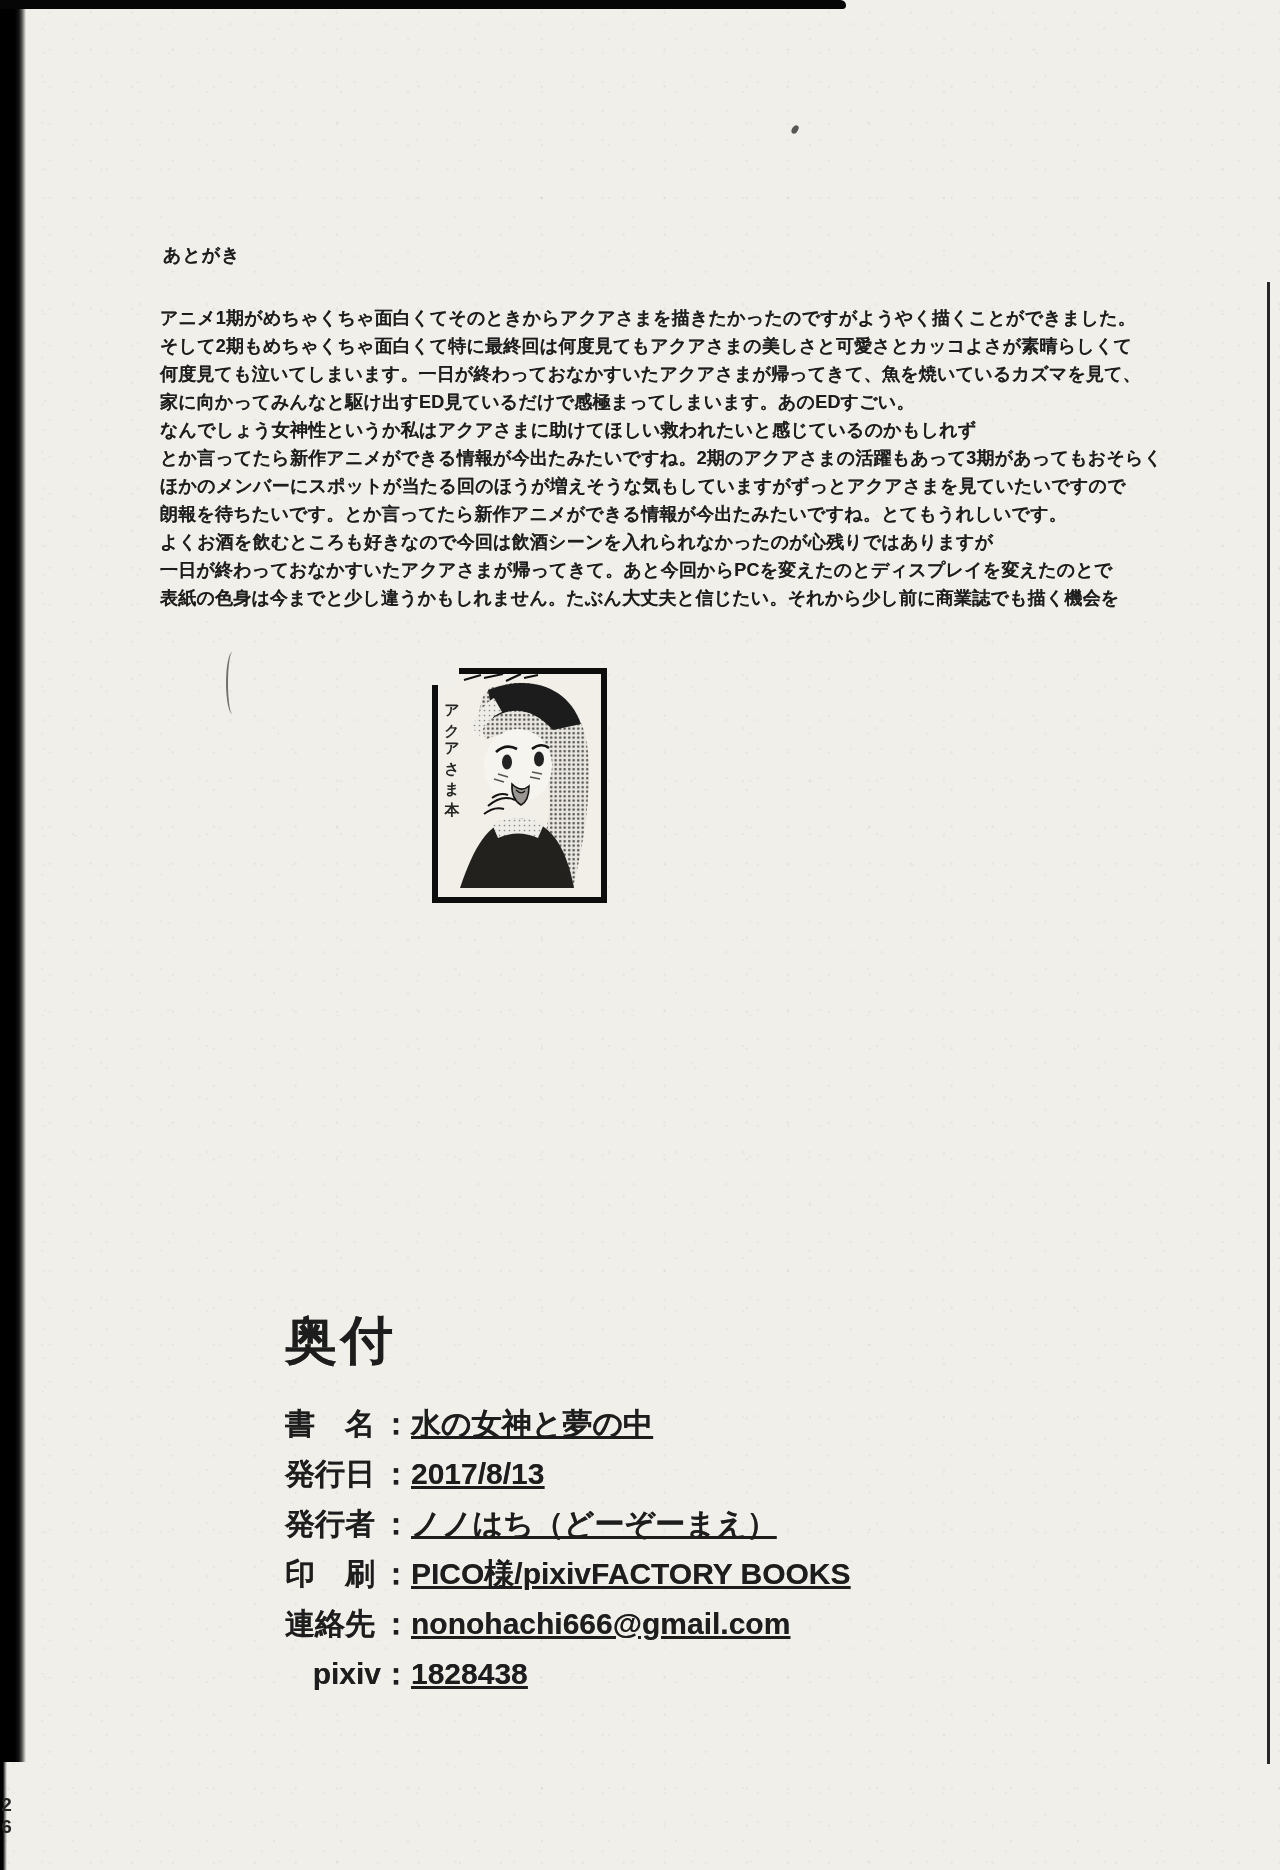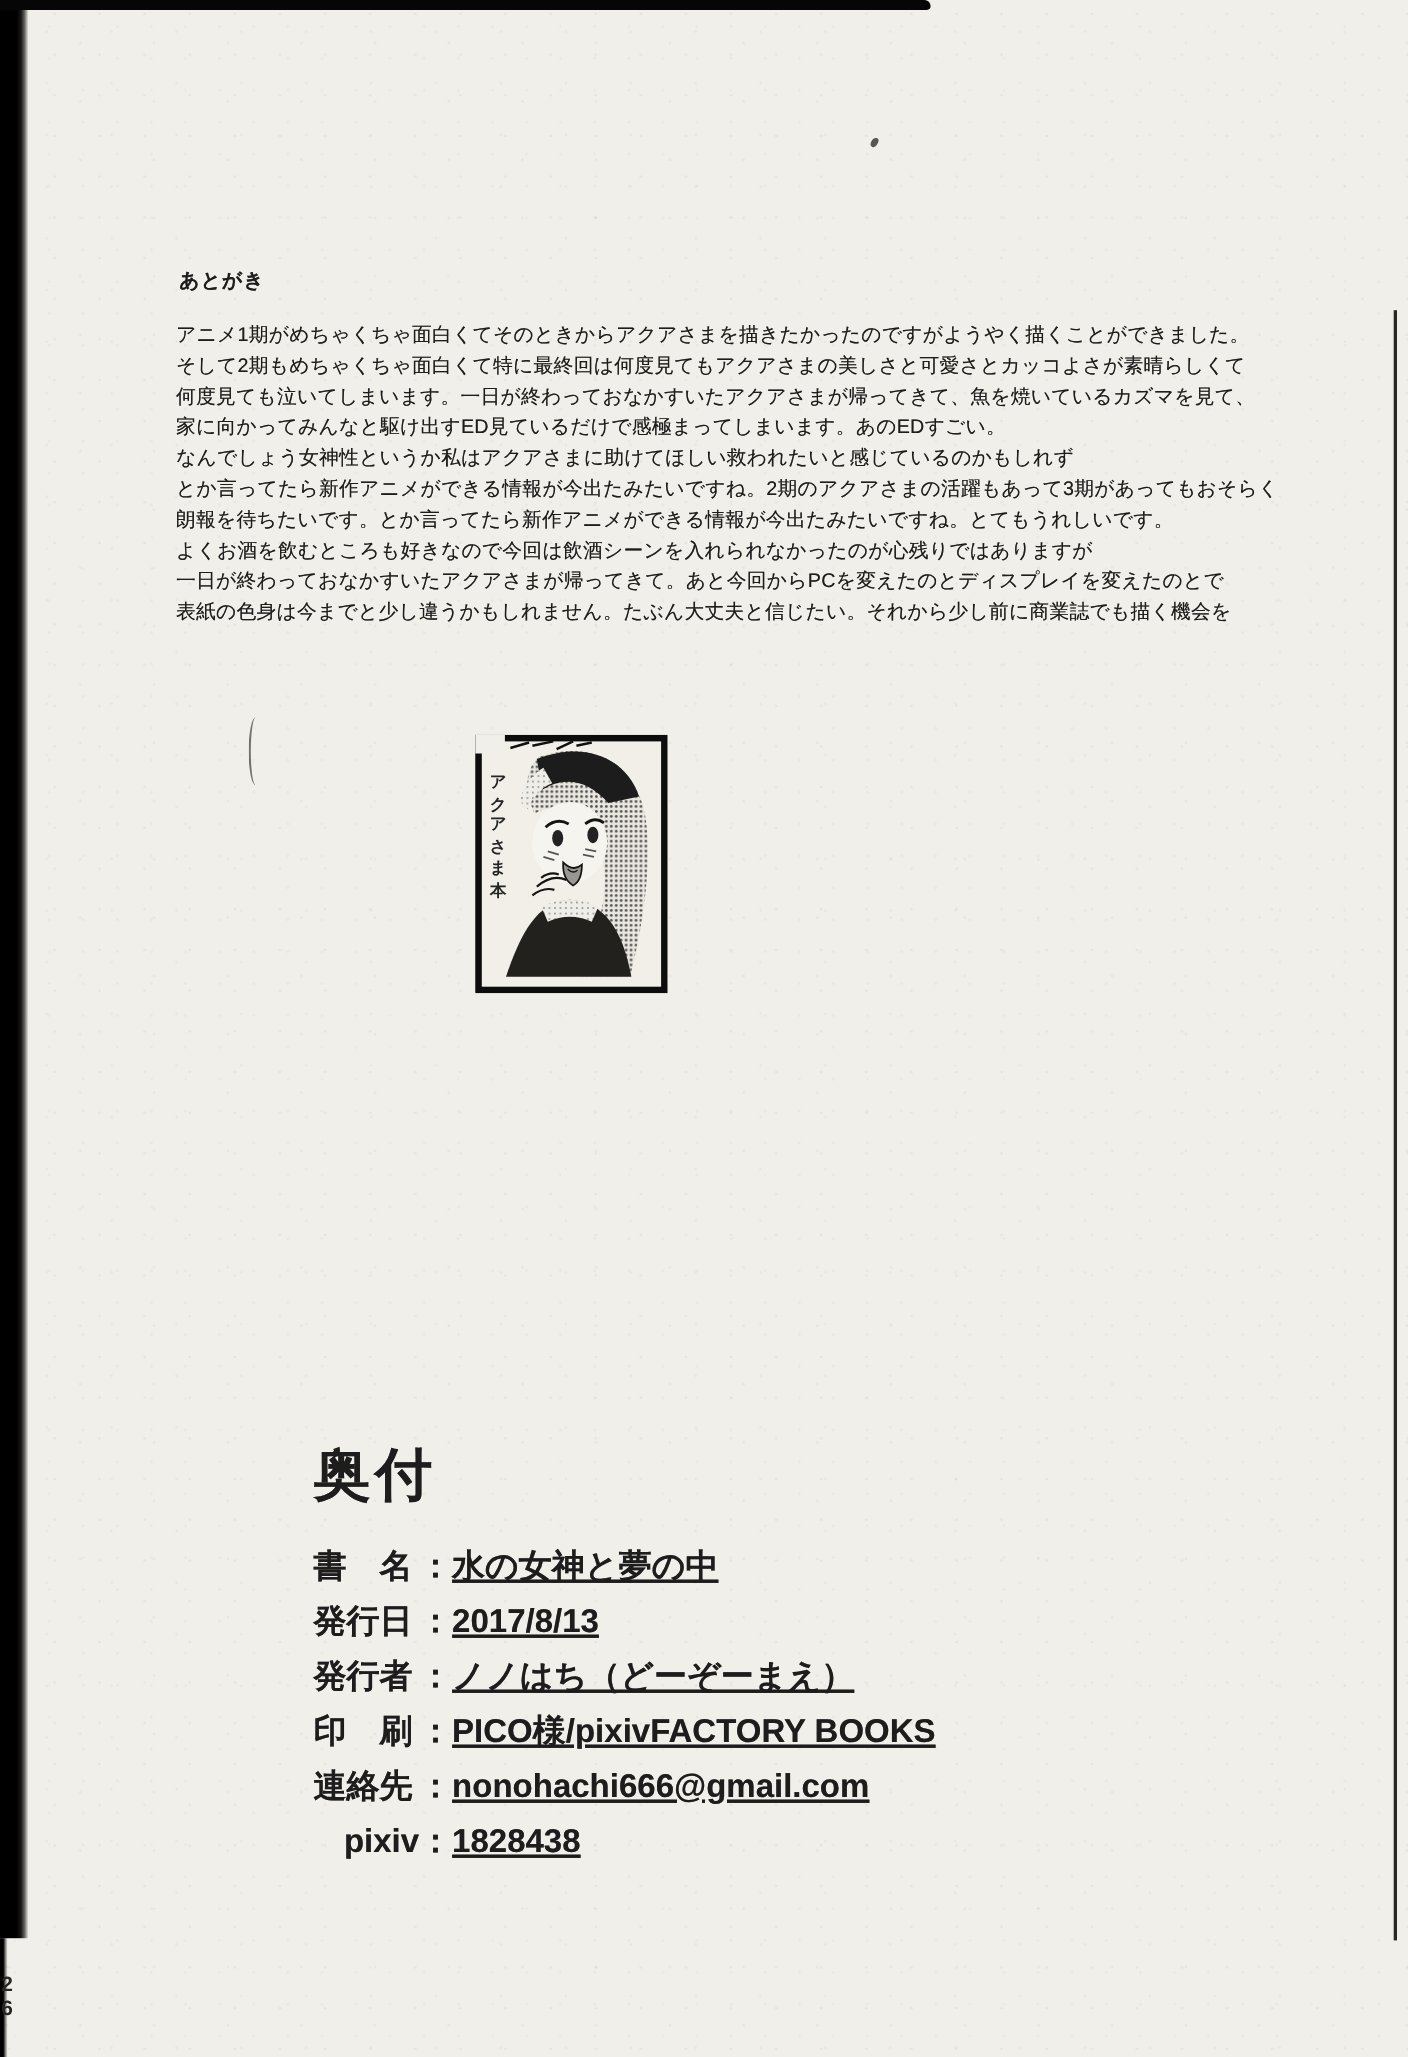--- a/index.html
+++ b/index.html
@@ -46,22 +46,22 @@
     transform:rotate(24deg);
   }
 
   
   .afterword-heading {
     position:absolute; left:163px; top:243px;
     font-size:18px; font-weight:600; letter-spacing:1px;
     text-shadow:0 0 .4px rgba(0,0,0,.55);
   }
   .afterword-body {
-    position:absolute; left:160px; top:290px;
-    font-size:18px; font-weight:400; line-height:28px;
+    position:absolute; left:160px; top:304px;
+    font-size:18px; font-weight:700; line-height:28px;
     letter-spacing:.2px; white-space:nowrap;
     text-shadow:0 0 .4px rgba(0,0,0,.5);
   }
 
   
   .illustration { position:absolute; left:432px; top:668px; width:175px; height:235px; }
   .illustration svg { display:block; }
   .illo-caption {
     position:absolute; left:10px; top:26px; height:150px;
     writing-mode:vertical-rl; text-orientation:upright;
@@ -103,20 +103,21 @@
   <div class="artifact-speck"></div>
 
   <div class="afterword-heading">あとがき</div>
   <div class="afterword-body">
     <div>アニメ1期がめちゃくちゃ面白くてそのときからアクアさまを描きたかったのですがようやく描くことができました。</div>
     <div>そして2期もめちゃくちゃ面白くて特に最終回は何度見てもアクアさまの美しさと可愛さとカッコよさが素晴らしくて</div>
     <div>何度見ても泣いてしまいます。一日が終わっておなかすいたアクアさまが帰ってきて、魚を焼いているカズマを見て、</div>
     <div>家に向かってみんなと駆け出すED見ているだけで感極まってしまいます。あのEDすごい。</div>
     <div>なんでしょう女神性というか私はアクアさまに助けてほしい救われたいと感じているのかもしれず</div>
     <div>とか言ってたら新作アニメができる情報が今出たみたいですね。2期のアクアさまの活躍もあって3期があってもおそらく</div>
+    <div>ほかのメンバーにスポットが当たる回のほうが増えそうな気もしていますがずっとアクアさまを見ていたいですので</div>
     <div>朗報を待ちたいです。とか言ってたら新作アニメができる情報が今出たみたいですね。とてもうれしいです。</div>
     <div>よくお酒を飲むところも好きなので今回は飲酒シーンを入れられなかったのが心残りではありますが</div>
     <div>一日が終わっておなかすいたアクアさまが帰ってきて。あと今回からPCを変えたのとディスプレイを変えたのとで</div>
     <div>表紙の色身は今までと少し違うかもしれません。たぶん大丈夫と信じたい。それから少し前に商業誌でも描く機会を</div>
   </div>
 
   <div class="illustration">
     <svg viewBox="0 0 175 235" width="175" height="235">
       <defs>
         <pattern id="dots" width="4.5" height="4.5" patternUnits="userSpaceOnUse">

